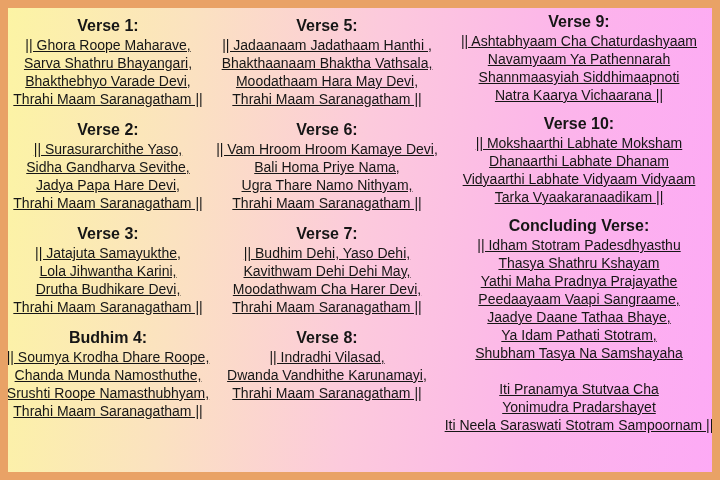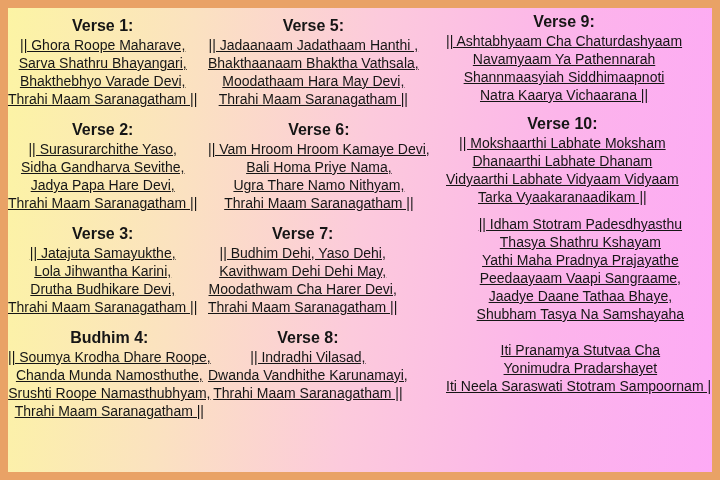--- a/index.html
+++ b/index.html
@@ -15,21 +15,21 @@
     border: 8px solid var(--border-color, #e9a266);
     background: var(--poster-gradient, linear-gradient(95deg, #fcf4a4, #fdaaf5));
     font-family: "Liberation Sans", "DejaVu Sans", sans-serif;
     color: var(--text-color, #161616);
     display: flex;
     overflow: hidden;
   }
   .col {
     display: flex;
     flex-direction: column;
-    align-items: flex-start;
+    align-items: center;
     box-sizing: border-box;
   }
   .col-0 { width: 200px; padding-top: 7px; }
   .col-1 { width: 238px; padding-top: 7px; }
   .col-2 { width: 266px; padding-top: 3px; }
   .verse {
     text-align: center;
     margin-bottom: 11px;
   }
   .col-2 .verse { margin-bottom: 9px; }
@@ -119,25 +119,27 @@
         <div class="verse-line">Natra Kaarya Vichaarana ||</div>
       </div>
       <div class="verse">
         <div class="verse-title">Verse 10:</div>
         <div class="verse-line">|| Mokshaarthi Labhate Moksham</div>
         <div class="verse-line">Dhanaarthi Labhate Dhanam</div>
         <div class="verse-line">Vidyaarthi Labhate Vidyaam Vidyaam</div>
         <div class="verse-line">Tarka Vyaakaranaadikam ||</div>
       </div>
       <div class="verse">
+        <div class="verse-title">Concluding Verse:</div>
         <div class="verse-line">|| Idham Stotram Padesdhyasthu</div>
         <div class="verse-line">Thasya Shathru Kshayam</div>
         <div class="verse-line">Yathi Maha Pradnya Prajayathe</div>
         <div class="verse-line">Peedaayaam Vaapi Sangraame,</div>
         <div class="verse-line">Jaadye Daane Tathaa Bhaye,</div>
+        <div class="verse-line">Ya Idam Pathati Stotram,</div>
         <div class="verse-line">Shubham Tasya Na Samshayaha</div>
         <div class="verse-line"></div>
         <div class="verse-line">Iti Pranamya Stutvaa Cha</div>
         <div class="verse-line">Yonimudra Pradarshayet</div>
         <div class="verse-line">Iti Neela Saraswati Stotram Sampoornam ||</div>
       </div>
     </div>
 </div>
 
 </body></html>

